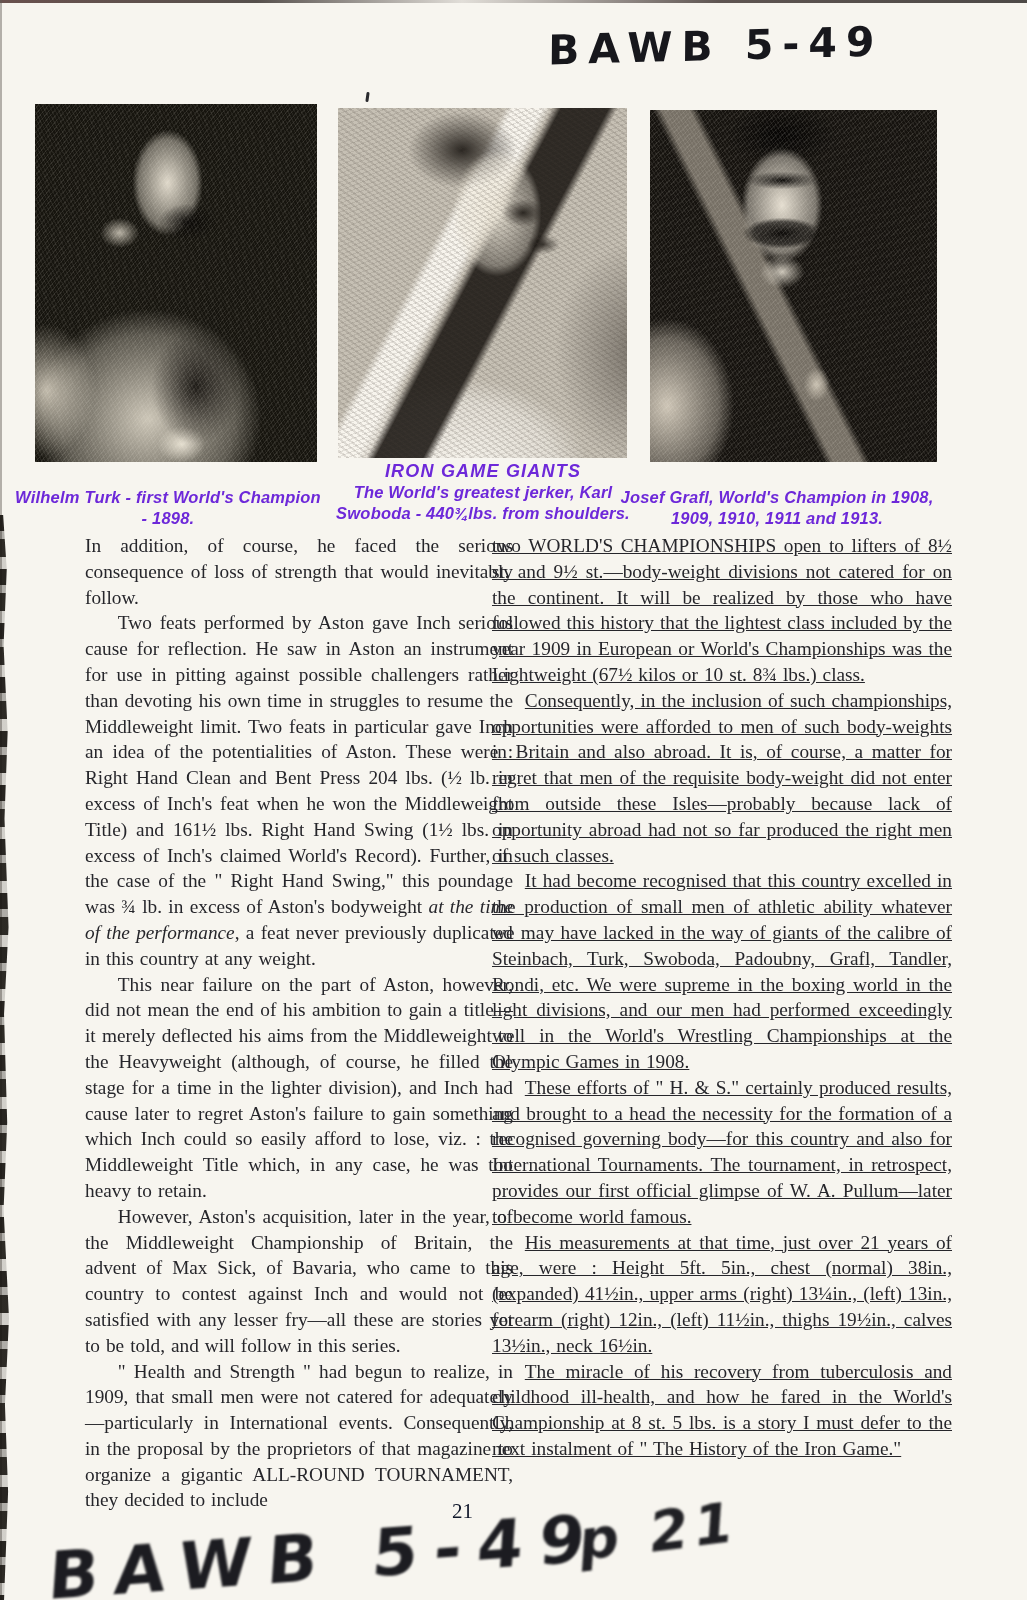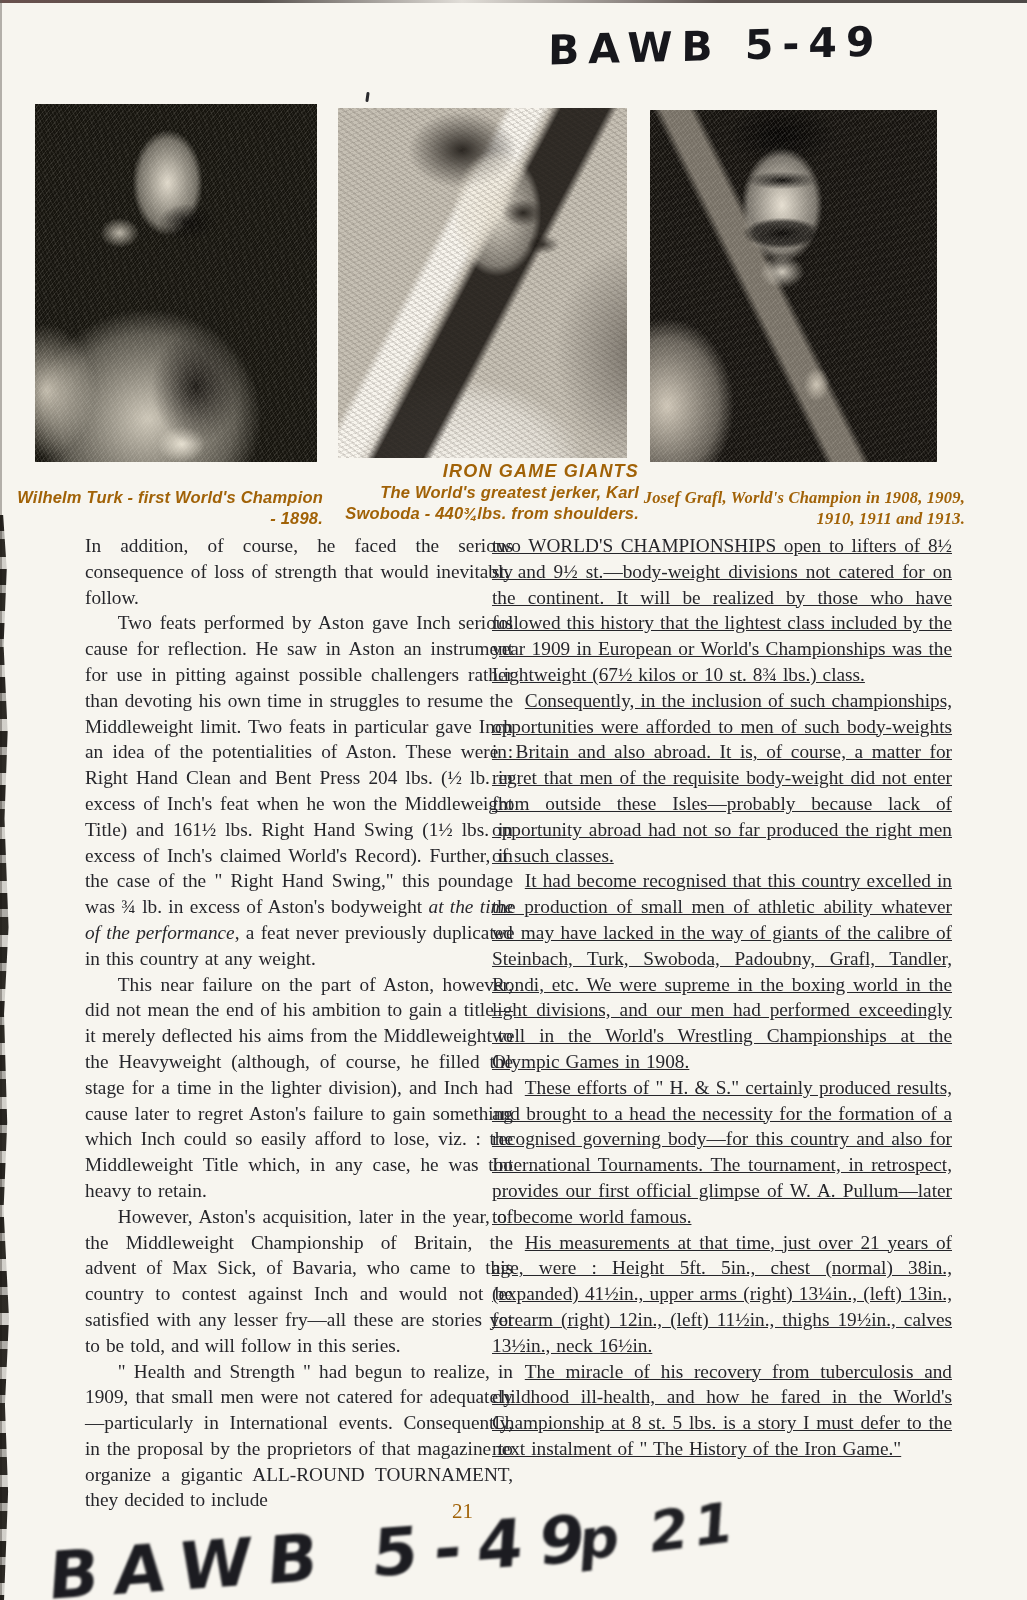--- a/index.html
+++ b/index.html
@@ -25,21 +25,21 @@
     background:#2a2a2e;transform:rotate(8deg);border-radius:2px;}
 
   
   .hand{font-family:"DejaVu Sans", sans-serif;color:#17171c;white-space:nowrap;}
   .hand-top{position:absolute;left:548px;top:22px;font-size:41px;font-weight:600;
     letter-spacing:9px;transform:rotate(-1.5deg) skewX(-2deg);}
   .hand-bottom-left{position:absolute;left:48px;top:1518px;font-size:66px;font-weight:800;
     letter-spacing:16px;transform:rotate(-4deg) skewX(-8deg);filter:blur(1.3px);color:#1c1c21;}
   .hand-bottom-right{position:absolute;left:578px;top:1498px;font-size:56px;font-weight:700;
     font-style:italic;letter-spacing:6px;transform:rotate(-7deg);filter:blur(.8px);color:#202024;}
-  .page-number{position:absolute;left:452px;top:1499px;font-size:21px;color:#a16207;}
+  .page-number{position:absolute;left:452px;top:1499px;font-size:21px;color:#0f172a;}
 
   
   .photo{position:absolute;overflow:hidden;}
   .photo-1{left:35px;top:104px;width:282px;height:358px;background-color:#17150f;
     background-image:
       repeating-linear-gradient(63deg,rgba(245,240,228,.07) 0 1px,transparent 1px 3px),
       repeating-linear-gradient(-49deg,rgba(245,240,228,.09) 0 1px,transparent 1px 4px),
       radial-gradient(ellipse 40px 26px at 54% 33%,rgba(10,8,6,.9),transparent 72%),
       radial-gradient(ellipse 52px 78px at 47% 22%,rgba(240,233,218,.92),rgba(240,233,218,.42) 55%,transparent 68%),
       radial-gradient(ellipse 26px 20px at 30% 36%,rgba(235,228,212,.75),transparent 75%),
@@ -66,27 +66,27 @@
       radial-gradient(ellipse 44px 11px at 46% 20%,rgba(8,6,4,.96),transparent 82%),
       radial-gradient(ellipse 48px 19px at 46% 35%,rgba(8,6,4,.97),rgba(8,6,4,.65) 60%,transparent 82%),
       radial-gradient(ellipse 58px 82px at 46% 27%,rgba(240,233,219,.95),rgba(240,233,219,.45) 58%,transparent 70%),
       radial-gradient(ellipse 30px 22px at 46% 46%,rgba(235,228,214,.85),transparent 75%),
       radial-gradient(ellipse 72px 42px at 46% 7%,rgba(6,5,4,1),transparent 76%),
       linear-gradient(64deg,transparent 38%,rgba(215,205,188,.5) 40% 46%,transparent 48%),
       radial-gradient(ellipse 88px 115px at 6% 84%,rgba(225,216,200,.9),rgba(225,216,200,.38) 58%,transparent 76%),
       radial-gradient(ellipse 18px 24px at 58% 78%,rgba(230,222,206,.8),transparent 72%);}
 
   
-  .caption{position:absolute;text-align:right;
+  .caption{position:absolute;text-align:center;
     font-family:"Liberation Sans", sans-serif;font-weight:bold;font-style:italic;
-    font-size:16.5px;line-height:21px;color:#a16207;letter-spacing:.2px;}
+    font-size:16.5px;line-height:21px;color:#6d28d9;letter-spacing:.2px;}
   .caption .cap-title{display:block;font-size:18px;font-style:italic;letter-spacing:1.2px;}
   .caption-1{left:13px;top:487px;width:310px;}
   .caption-2{left:327px;top:461px;width:312px;}
-  .caption-3{left:623px;top:487px;width:342px;font-family:Liberation Serif, serif;}
+  .caption-3{left:606px;top:487px;width:342px;}
 
   
   .col{position:absolute;top:533px;font-size:19.3px;line-height:25.8px;
     text-align:justify;word-spacing:.06em;}
   .col-left{left:38px;width:428px;margin-left:47px;}
   .col-right{left:492px;width:460px;text-decoration:underline;}
   .col p{margin:0;text-indent:1.7em;}
   .col p.noindent{text-indent:0;}
   .col-heading{font-weight:bold;font-size:19px;letter-spacing:.4px;margin:1px 0 1px 0;}
   .col-heading .h-line1{display:block;text-align:justify;text-align-last:justify;}

